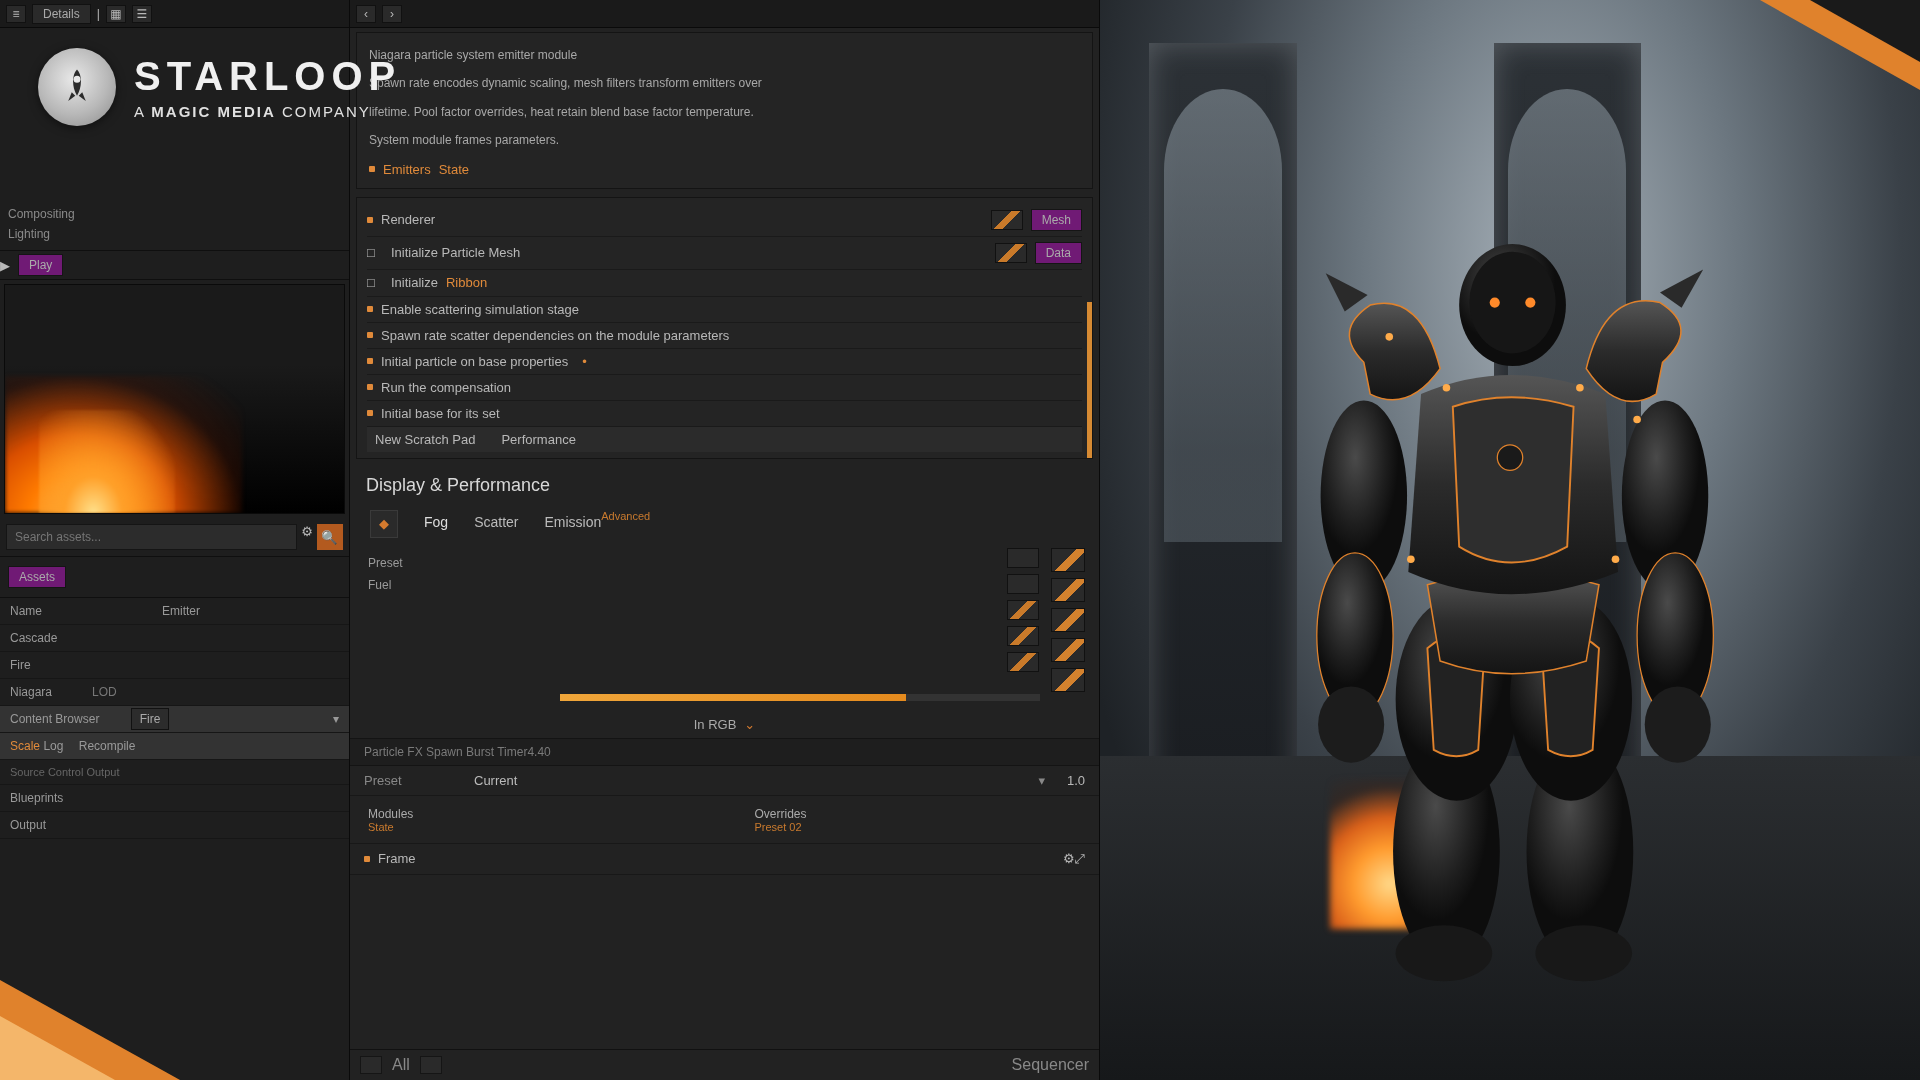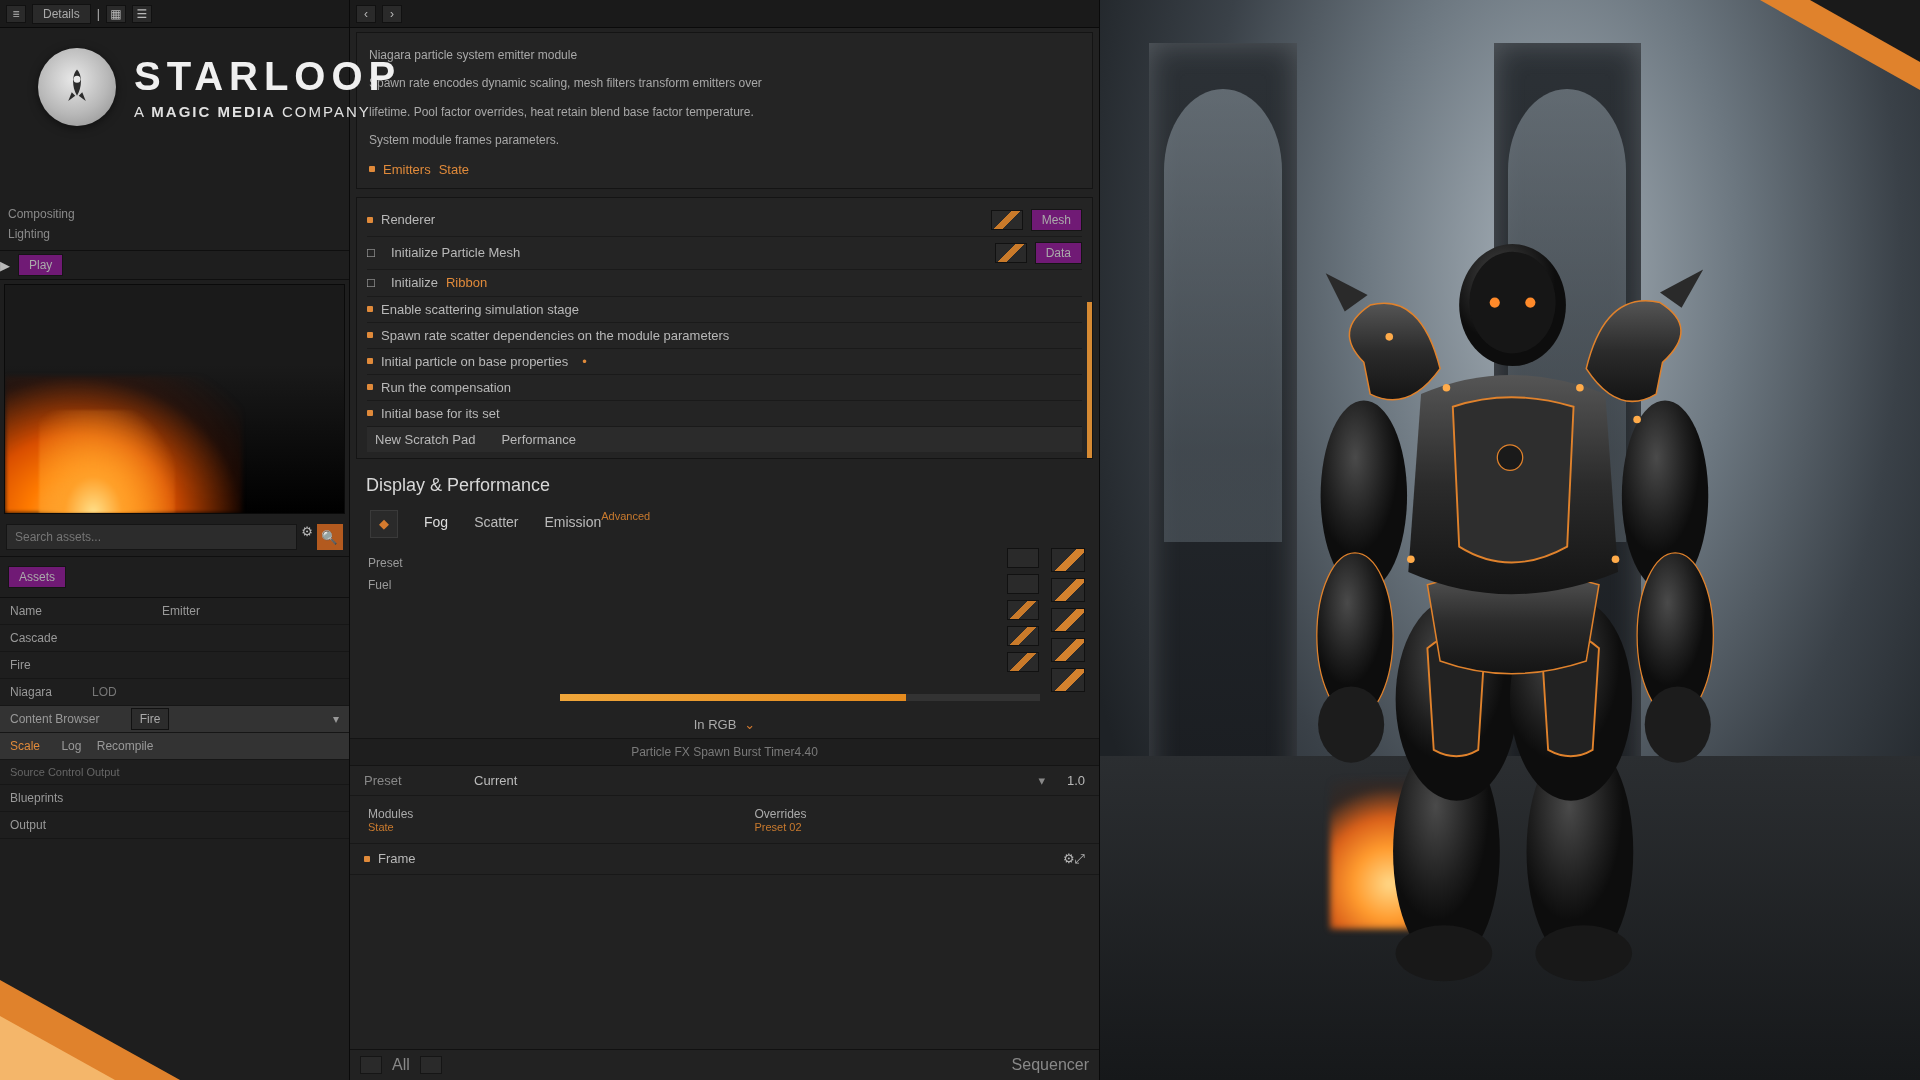--- a/index.html
+++ b/index.html
@@ -45,21 +45,21 @@
 .tab{font-size:14px;color:#bbb;padding:4px 0}
 .tab.active{color:#ddd}
 .tab-badge{width:28px;height:28px;background:#2a2a2a;display:flex;align-items:center;justify-content:center;border:1px solid #3a3a3a}
 .thumbs-col{display:flex;flex-direction:column;gap:6px;position:absolute;right:14px;top:0}
 .thumb{width:34px;height:24px;background:linear-gradient(135deg,#2a2a2a 0%,#2a2a2a 45%,#d4822e 45%,#d4822e 65%,#2a2a2a 65%);border:1px solid #111}
 .prog-wrap{padding:6px 20px 10px;position:relative}
 .prog{height:7px;background:#333;width:480px;margin-left:190px;position:relative}
 .prog-fill{height:100%;width:72%;background:linear-gradient(90deg,#f0a63a,#e58b1e)}
 .dd{display:flex;align-items:center;gap:8px;padding:6px 18px;color:#aaa;font-size:13px;justify-content:center}
 .dd .chev{color:#d47a2e}
-.subhead{padding:6px 14px;font-size:12px;color:#7a7a7a;border-top:1px solid #141414;border-bottom:1px solid #141414;background:#1e1e1e;display:flex;justify-content:center}
+.subhead{padding:6px 14px;font-size:12px;color:#7a7a7a;border-top:1px solid #141414;border-bottom:1px solid #141414;background:#1e1e1e;display:flex;justify-content:flex-start}
 .kv-row{display:flex;align-items:center;padding:7px 14px;border-bottom:1px solid #181818;font-size:13px}
 .kv-row .k{width:110px;color:#888}
 .kv-row .v{color:#bbb;flex:1}
 .kv-row .chev{color:#888}
 .two-col{display:flex;padding:10px 18px;gap:60px}
 .two-col .col{flex:1}
 .mini-lbl{font-size:12px;color:#aaa;padding:2px 0}
 .mini-sub{font-size:11px;color:#c97a2e}
 .viewport-bg{position:absolute;inset:0;background:radial-gradient(ellipse at 55% 25%,#a8b2ba 0%,#6b767f 30%,#3a4148 55%,#1e2226 80%)}
 .arch{position:absolute;top:4%;width:18%;height:70%;background:linear-gradient(180deg,#2c3136 0%,#1a1d21 100%);box-shadow:inset 0 0 30px rgba(210,220,228,.25)}
@@ -128,21 +128,21 @@
     <div class="list-item">Cascade</div>
     <div class="list-item">Fire</div>
     <div class="list-item"><span>Niagara</span><span style="margin-left:40px;color:#777">LOD</span></div>
     <div class="list-item sel">
       <span>Content Browser</span>
       <span class="field" style="margin-left:28px">Fire</span>
       <span style="float:right">▾</span>
     </div>
     <div class="list-item sel">
       <span class="orange">Scale</span>
-      <span style="margin-left:18px">Log</span>
+      <span style="">Log</span>
       <span style="margin-left:12px">Recompile</span>
     </div>
     <div class="list-item" style="font-size:11px;color:#666">Source Control Output</div>
     <div class="list-item">Blueprints</div>
     <div class="list-item">Output</div>
   </div>
 
   <div class="mid-col">
     <div class="topbar">
       <span class="ic">‹</span>

